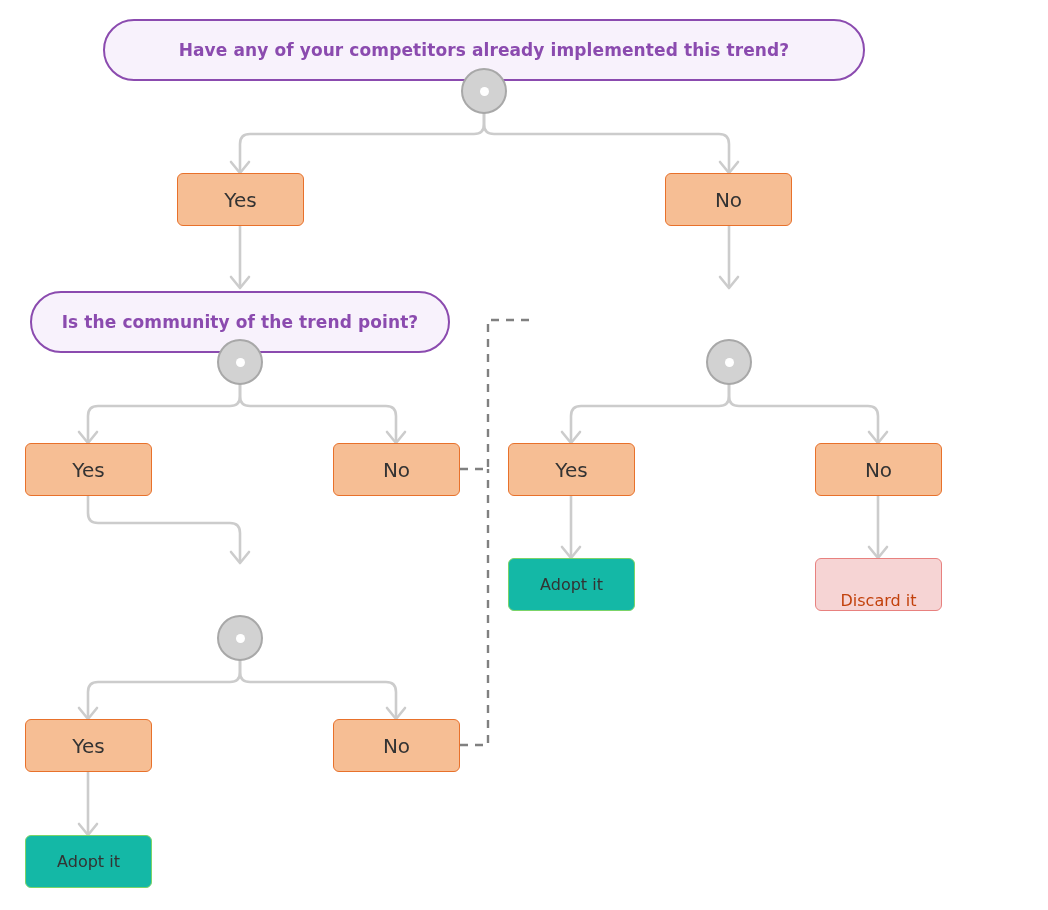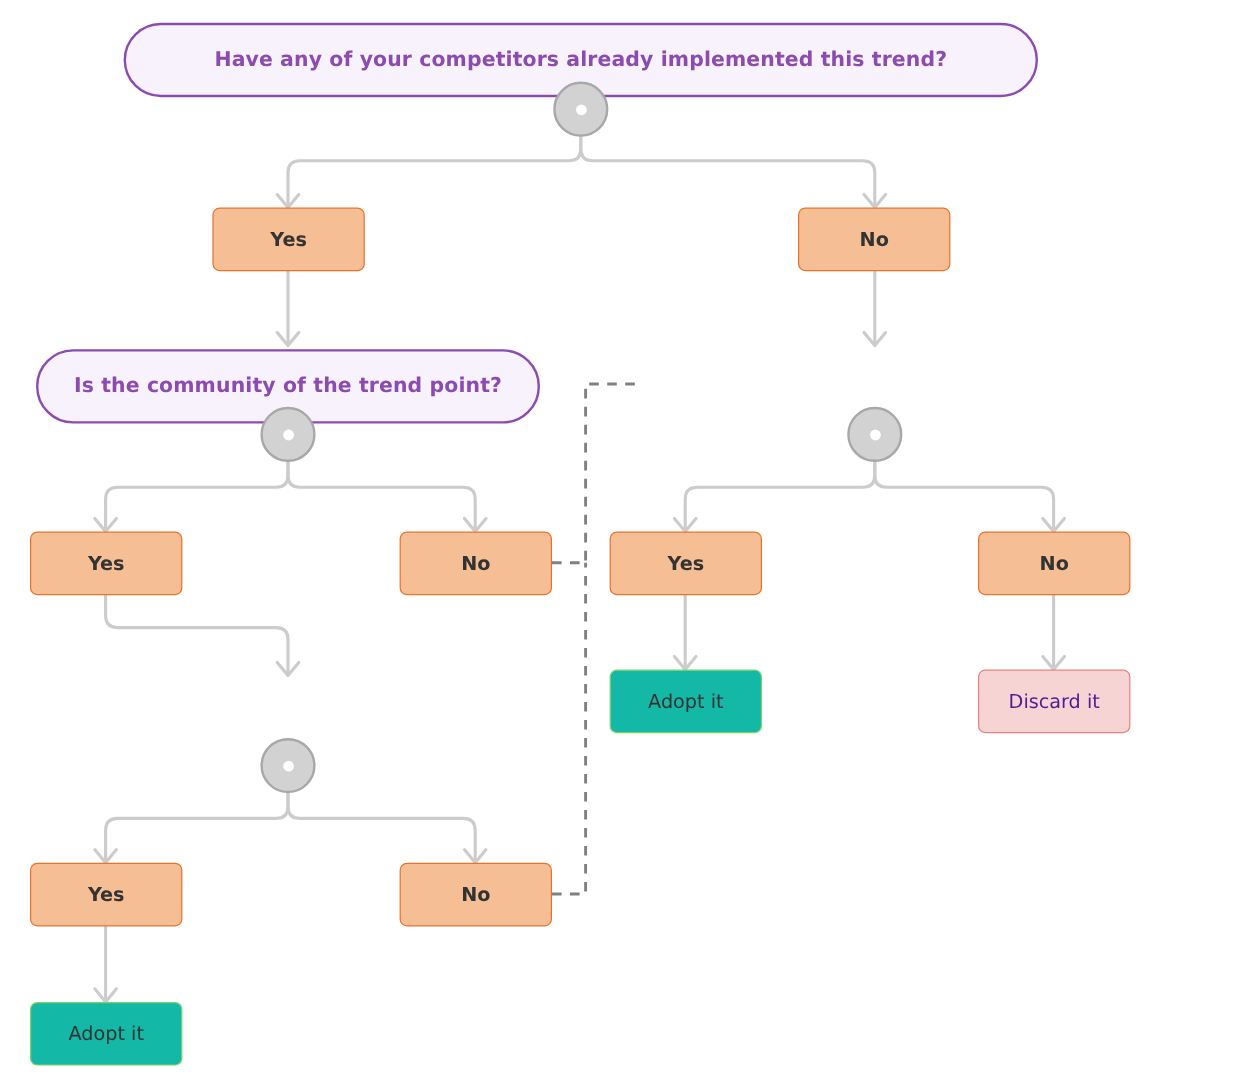--- a/index.html
+++ b/index.html
@@ -39,36 +39,37 @@
     color: #8B4BAF;
     font-weight: bold;
     font-size: 17px;
     letter-spacing: 0.1px;
   }
   .option {
     background: #F6BE94;
     border: 1.6px solid #E8712B;
     border-radius: 6px;
     color: #333333;
-    font-size: 16px;
-    font-weight: bold;
+    font-size: 20px;
+    font-weight: normal;
   }
   .result-adopt {
     background: #14b8a6;
     border: 1.6px solid #7BD468;
     border-radius: 6px;
     color: #333333;
     font-size: 16px;
   }
   .result-discard {
     background: #F6D4D4;
     border: 1.6px solid #E8817F;
     border-radius: 6px;
-    color: #4c1d95;
+    color: #c2410c;
     font-size: 16px;
+    align-items: flex-end;
   }
   .junction {
     position: absolute;
     box-sizing: border-box;
     width: 46px;
     height: 46px;
     border-radius: 50%;
     background: #D2D2D2;
     border: 2px solid #A8A8A8;
     display: flex;

